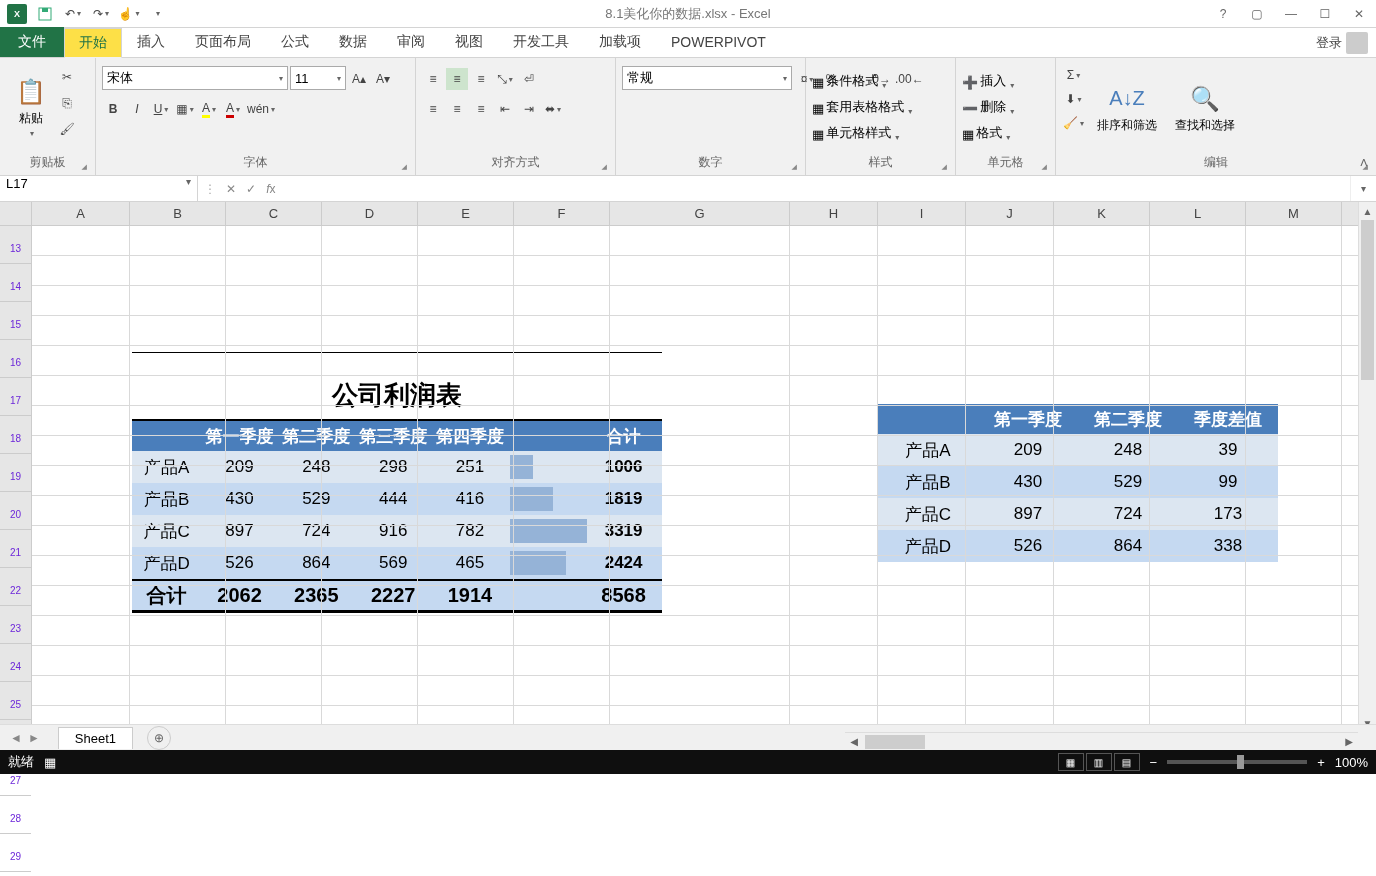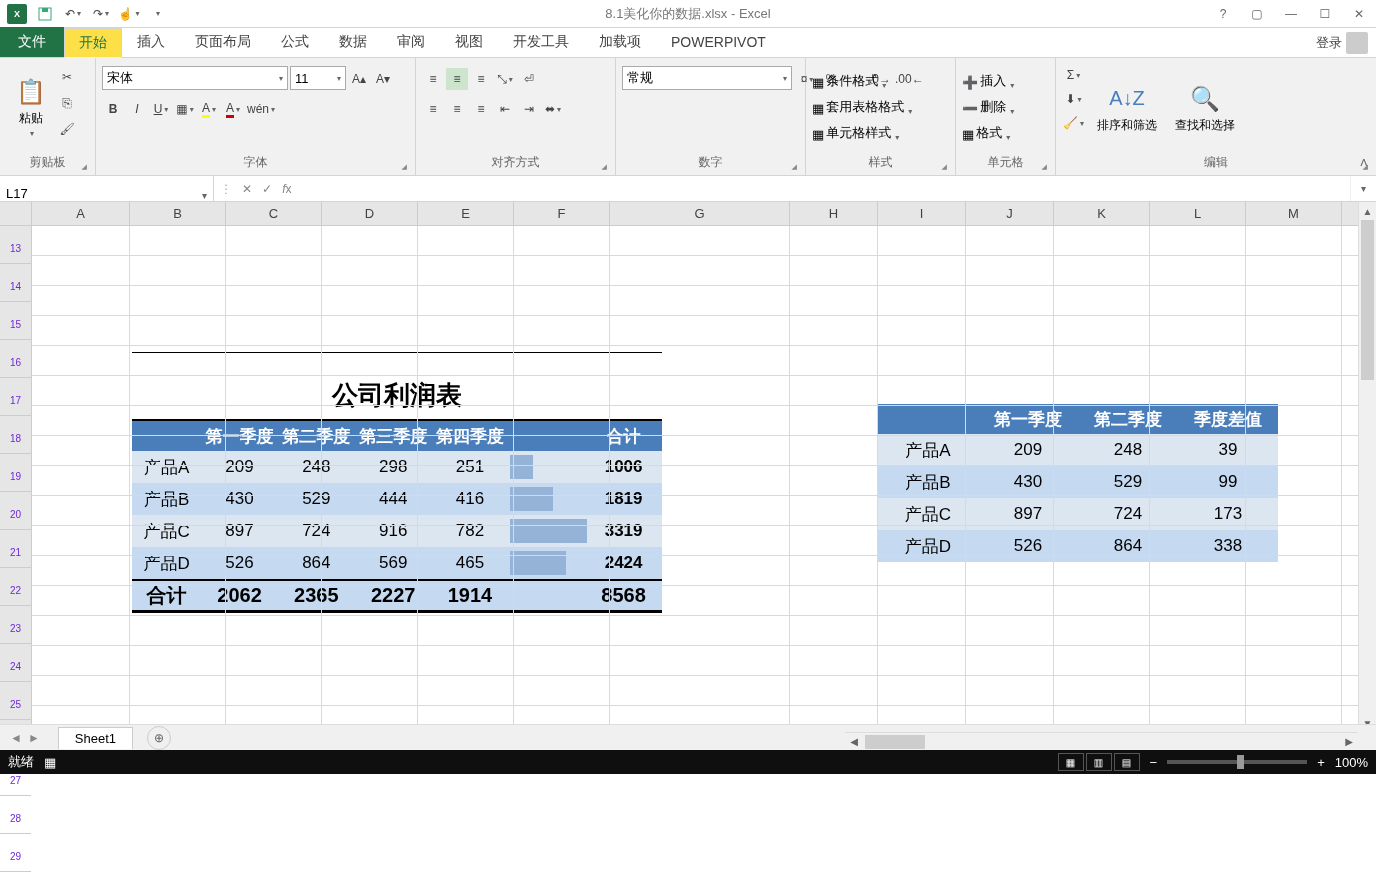--- a/index.html
+++ b/index.html
@@ -32,21 +32,21 @@
 .big-icon { width:32px; height:32px; display:flex; align-items:center; justify-content:center; font-size:24px; }
 .small-row { display:flex; gap:2px; align-items:flex-end; height:26px; }
 .sm-btn { min-width:22px; height:22px; display:flex; align-items:center; justify-content:center; border:1px solid transparent; color:#444; }
 .combo { height:24px; border:1px solid #aaa; background:#fff; display:flex; align-items:center; padding:0 4px; font-size:13px; }
 .dd { font-size:8px; color:#666; margin-left:2px; }
 
 .collapse-btn { position:absolute; right:8px; bottom:4px; color:#666; font-size:14px; }
 
 
 .formula-row { height:26px; border-bottom:1px solid #d4d4d4; display:flex; align-items:stretch; background:#fff; }
-.name-box { width:214px; border-right:1px solid #d4d4d4; display:flex; align-items:flex-end; padding:0 6px; font-size:13px; position:relative; }
+.name-box { width:198px; border-right:1px solid #d4d4d4; display:flex; align-items:flex-start; padding:0 6px; font-size:13px; position:relative; }
 .name-box .dd-ar { position:absolute; right:6px; color:#666; font-size:10px; }
 .fx-area { flex:1; display:flex; align-items:center; padding:0 6px; gap:10px; color:#888; }
 .fx-end { width:26px; display:flex; align-items:center; justify-content:center; border-left:1px solid #eee; color:#666; font-size:10px; }
 
 
 .grid-wrap { position:relative; height:548px; }
 .corner { position:absolute; left:0; top:0; width:32px; height:24px; background:#e6e6e6; border-right:1px solid #ccc; border-bottom:1px solid #ccc; }
 .col-headers { position:absolute; left:32px; top:0; right:18px; height:24px; display:flex; background:#e6e6e6; border-bottom:1px solid #ccc; }
 .col-h { border-right:1px solid #ccc; display:flex; align-items:center; justify-content:center; color:#444; font-size:13px; }
 .row-headers { position:absolute; left:0; top:24px; width:32px; bottom:18px; background:#e6e6e6; border-right:1px solid #ccc; }

